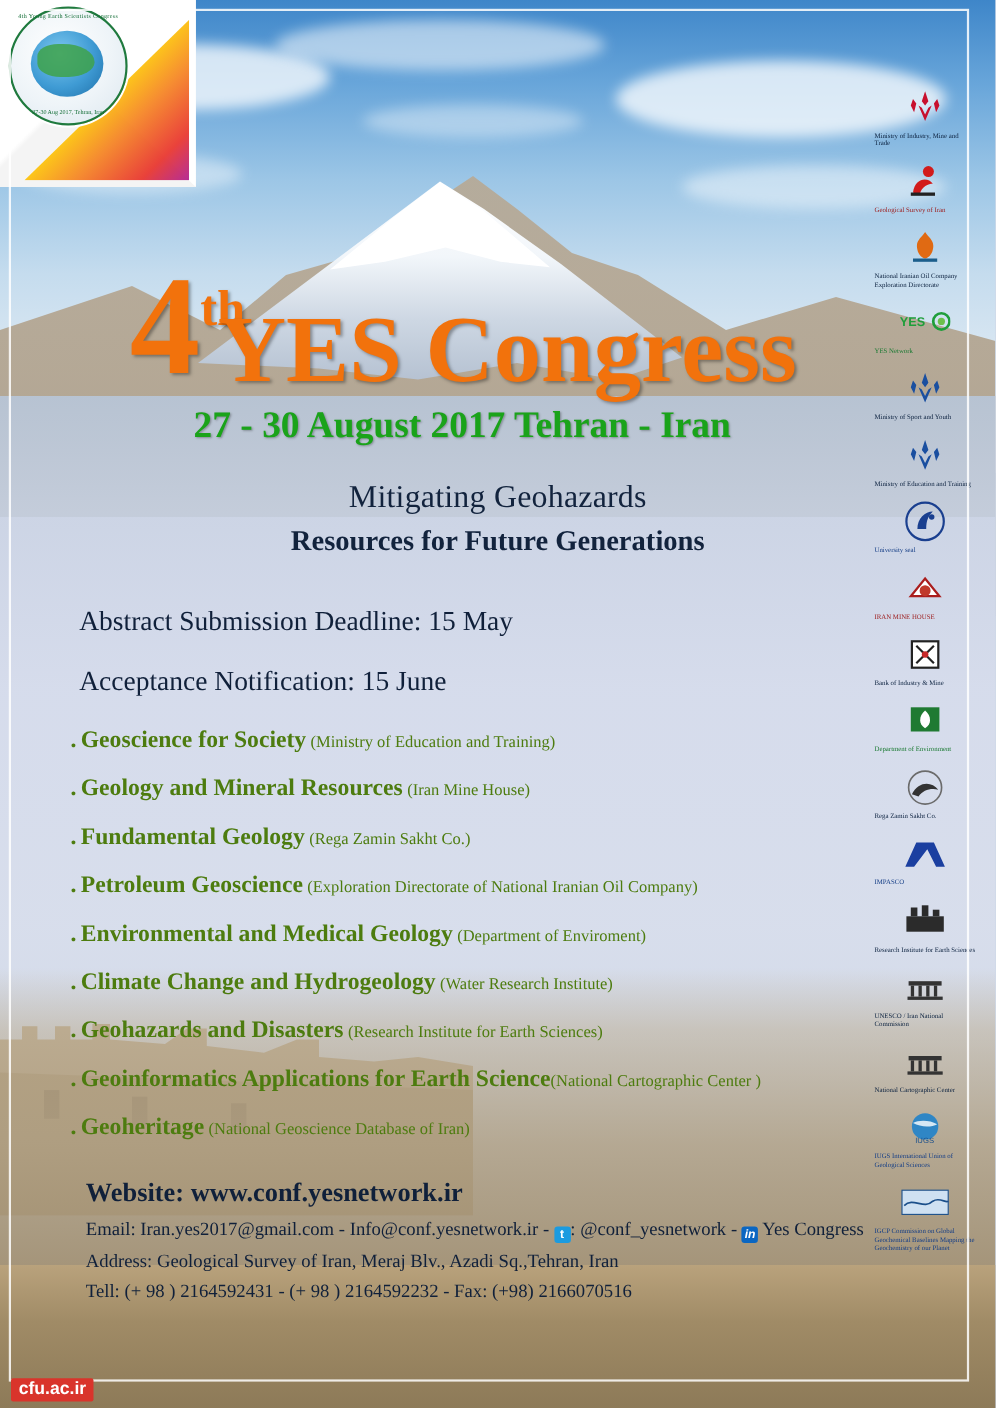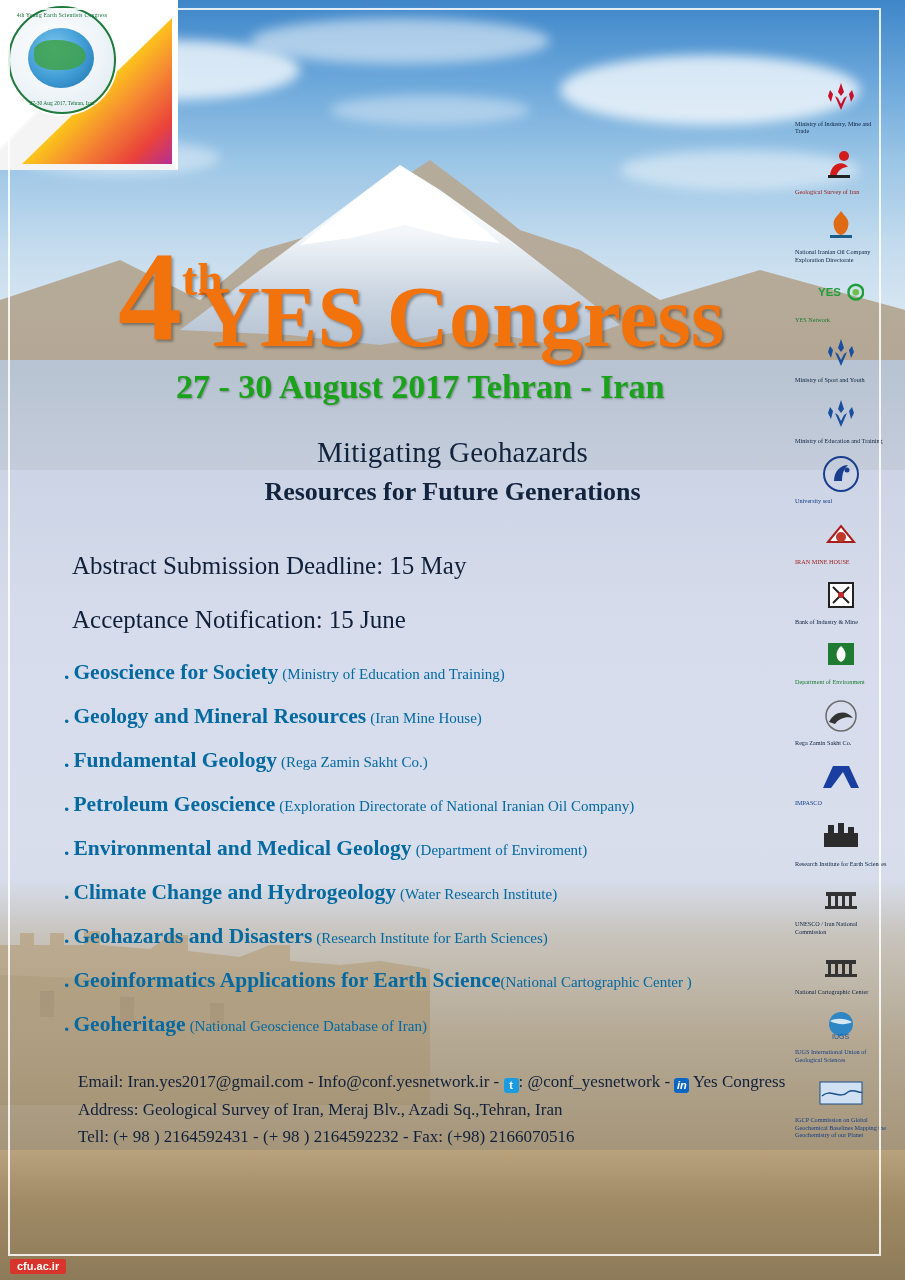--- a/index.html
+++ b/index.html
@@ -127,21 +127,21 @@
     color:#12233d;
   }
   .theme .l1{font-size:29px;font-weight:normal;letter-spacing:.2px;}
   .theme .l2{font-size:26px;font-weight:bold;margin-top:8px;}
   .deadlines{
     position:absolute;left:72px;top:552px;color:#10203a;
   }
   .deadlines div{font-size:25px;font-weight:normal;margin-bottom:26px;}
   
   .topics{position:absolute;left:64px;top:660px;width:700px;}
-  .topic{margin-bottom:19px;color:#0369a1;white-space:nowrap;}
+  .topic{margin-bottom:19px;color:#4d7c0f;white-space:nowrap;}
   .topic .name{font-size:21.5px;font-weight:bold;}
   .topic .org{font-size:15px;}
   
   .contact{position:absolute;left:78px;top:1072px;color:#10203a;}
   .contact .web{font-size:24px;font-weight:bold;margin-bottom:9px;}
   .contact .line{font-size:17px;margin-bottom:7px;}
   .inline-icon{
     display:inline-block;width:15px;height:15px;border-radius:3px;
     background:#1b9be0;color:#fff;font-size:11px;line-height:15px;
     text-align:center;font-family:"Liberation Sans",sans-serif;
@@ -165,21 +165,21 @@
     font-size:6.2px;line-height:7.4px;color:#0d2340;
     font-family:"Liberation Serif",serif;
   }
   .sponsor .cap.green{color:#1a7a32;}
   .sponsor .cap.red{color:#9c1b1b;}
   .sponsor .cap.blue{color:#153e86;}
   
   .cfu{
     position:absolute;left:10px;bottom:6px;
     background:#d9342b;color:#ffffff;
-    font-size:11px;padding:1px 7px 2px 7px;
+    font-size:16px;padding:1px 7px 2px 7px;
     font-family:"Liberation Sans",sans-serif;font-weight:bold;
     border-radius:2px;
     margin-top:12px;
   }
 </style>
 </head>
 <body>
 
 <div class="poster">
 
@@ -257,20 +257,21 @@
     <div class="topic"><span class="name">.</span> <span class="name">Fundamental Geology</span> <span class="org">(Rega Zamin Sakht Co.)</span></div>
     <div class="topic"><span class="name">.</span> <span class="name">Petroleum Geoscience</span> <span class="org">(Exploration Directorate of National Iranian Oil Company)</span></div>
     <div class="topic"><span class="name">.</span> <span class="name">Environmental and Medical Geology</span> <span class="org">(Department of Enviroment)</span></div>
     <div class="topic"><span class="name">.</span> <span class="name">Climate Change and Hydrogeology</span> <span class="org">(Water Research Institute)</span></div>
     <div class="topic"><span class="name">.</span> <span class="name">Geohazards and Disasters</span> <span class="org">(Research Institute for Earth Sciences)</span></div>
     <div class="topic"><span class="name">.</span> <span class="name">Geoinformatics Applications for Earth Science</span><span class="org">(National Cartographic Center )</span></div>
     <div class="topic"><span class="name">.</span> <span class="name">Geoheritage</span> <span class="org">(National Geoscience Database of Iran)</span></div>
   </div>
 
   <div class="contact">
+    <div class="web">Website: www.conf.yesnetwork.ir</div>
     <div class="line">
       <span>Email: Iran.yes2017@gmail.com - Info@conf.yesnetwork.ir - </span><span class="inline-icon">t</span><span>: @conf_yesnetwork - </span><span class="inline-icon in-icon">in</span> <span>Yes Congress</span>
     </div>
     <div class="line">Address: Geological Survey of Iran, Meraj Blv., Azadi Sq.,Tehran, Iran</div>
     <div class="line">Tell: (+ 98 ) 2164592431 -  (+ 98 ) 2164592232 - Fax: (+98) 2166070516</div>
   </div>
 
   <div class="sponsors">
 
     <div class="sponsor">

